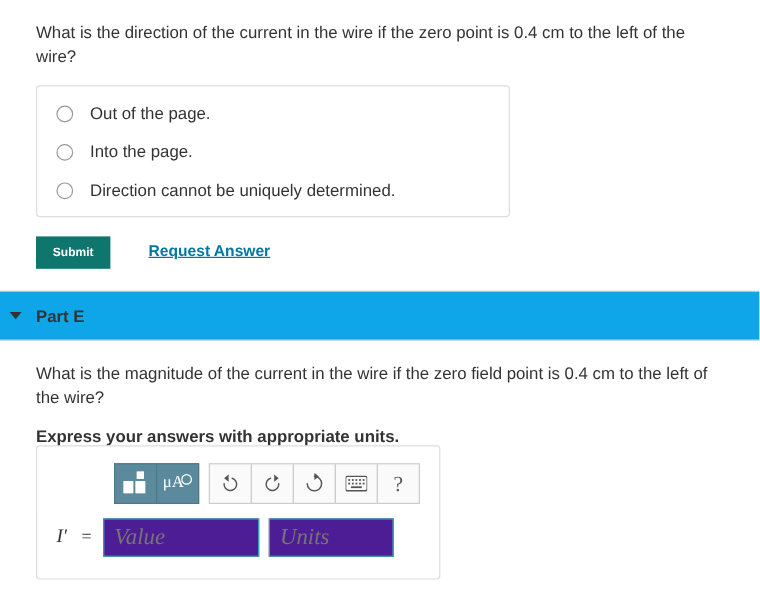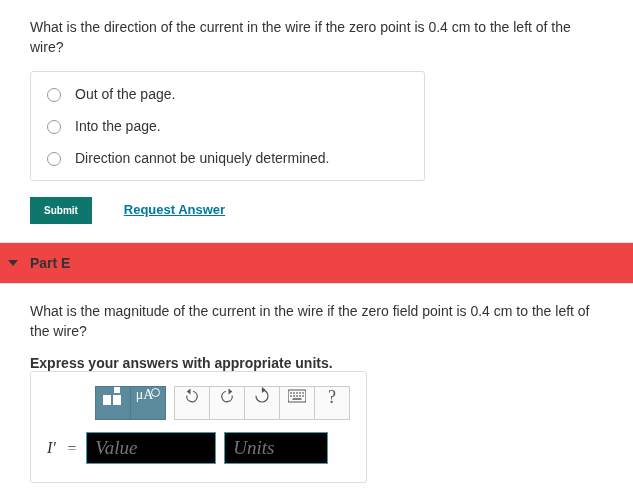--- a/index.html
+++ b/index.html
@@ -4,41 +4,41 @@
 <style>
 *{box-sizing:border-box;margin:0;padding:0}
 body{font-family:Arial,Helvetica,sans-serif;font-size:14px;color:#333;background:#fff;width:633px}
 .qwrap{padding:18px 28px 18px 30px;border-bottom:1px solid #e5e5e5}
 .question-text{color:#333;margin-bottom:14px;line-height:1.4}
 .option-box{border:1px solid #ddd;border-radius:3px;padding:6px 0;display:inline-block;min-width:395px;margin-bottom:16px}
 .option-row{display:flex;align-items:flex-end;padding:8px 16px}
 .radio{width:14px;height:14px;border:1px solid #999;border-radius:50%;margin-right:14px;flex-shrink:0;cursor:pointer}
 .submit-btn{background:#0f766e;color:#fff;border:none;padding:8px 14px;font-weight:bold;font-size:10px;cursor:pointer}
 .request-link{color:#0078a0;font-weight:bold;text-decoration:underline;font-size:13px;margin-left:28px;cursor:pointer}
-.part-header{background:#ef4444;padding:12px 30px;display:flex;align-items:center;border-bottom:1px solid #e5e5e5}
+.part-header{background:#0ea5e9;padding:12px 30px;display:flex;align-items:center;border-bottom:1px solid #e5e5e5}
 .caret{width:0;height:0;border-left:5px solid transparent;border-right:5px solid transparent;border-top:6px solid #333;margin-right:12px;margin-left:-22px}
 .part-title{font-weight:bold}
 .instruction{font-weight:bold;margin-top:10px;}
 .answer-box{border:1px solid #ddd;border-radius:3px;padding:14px 16px 18px;display:inline-block}
 .toolbar{display:flex;align-items:center;gap:0;margin-bottom:12px;margin-left:48px}
-.tb-btn{border:1px solid #ccc;background:#fafafa;width:36px;height:34px;display:flex;justify-content:center;cursor:pointer}
+.tb-btn{border:1px solid #ccc;background:#fafafa;width:36px;height:34px;display:flex;align-items:center;justify-content:center;cursor:pointer}
 .tb-btn.primary{background:#5a8a9c;border-color:#4a7a8c}
 .tb-btn+.tb-btn{margin-left:-1px}
 .tb-gap{width:8px}
 .fmt-icon{width:20px;height:20px;position:relative}
 .fmt-rect{position:absolute;background:#fff;border:1px solid #fff}
 .mu-label{font-family:Georgia,serif;color:#fff;font-size:14px}
 .mu-label .ring{display:inline-block;width:9px;height:9px;border:1px solid #fff;border-radius:50%;vertical-align:2px;margin-left:-2px}
 .undo-svg,.redo-svg,.refresh-svg,.kbd-svg{width:18px;height:18px;stroke:#555;fill:none;stroke-width:1.6}
 .kbd-rect{fill:#555;stroke:none}
 .help{font-family:Georgia,serif;font-size:18px;color:#555}
 .input-row{display:flex;align-items:center;gap:8px}
 .ivar{font-family:Georgia,'Times New Roman',serif;font-style:italic;font-size:16px}
 .ieq{font-family:Georgia,'Times New Roman',serif;font-size:15px;margin:0 2px 0 4px}
-.value-input,.units-input{border:1px solid #3aa0b0;height:32px;font-family:Georgia,serif;font-style:italic;font-size:19px;color:#999;padding:0 8px;background:#000000}
+.value-input,.units-input{border:1px solid #3aa0b0;height:32px;font-family:Georgia,serif;font-style:italic;font-size:19px;color:#999;padding:0 8px;background:#4c1d95}
 .value-input{width:130px}
 .units-input{width:104px}
 </style>
 </head>
 <body>
 
 <div class="qwrap">
   <div class="question-text">What is the direction of the current in the wire if the zero point is 0.4 cm to the left of the wire?</div>
 
   <div class="option-box">

